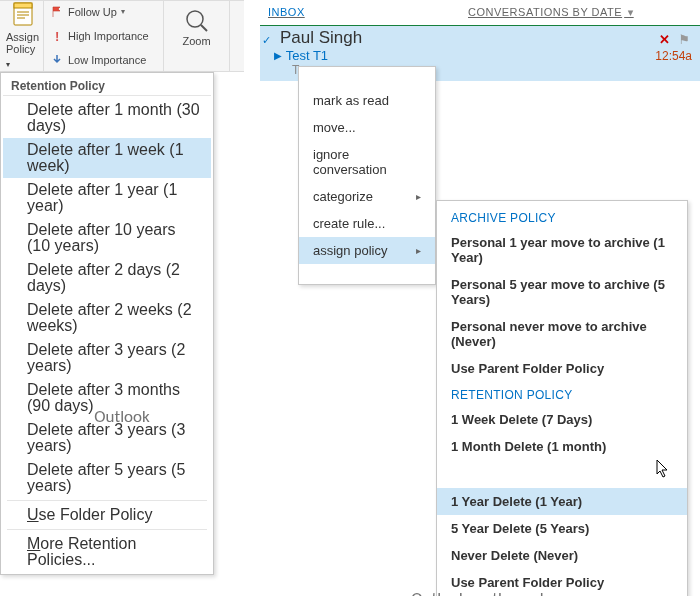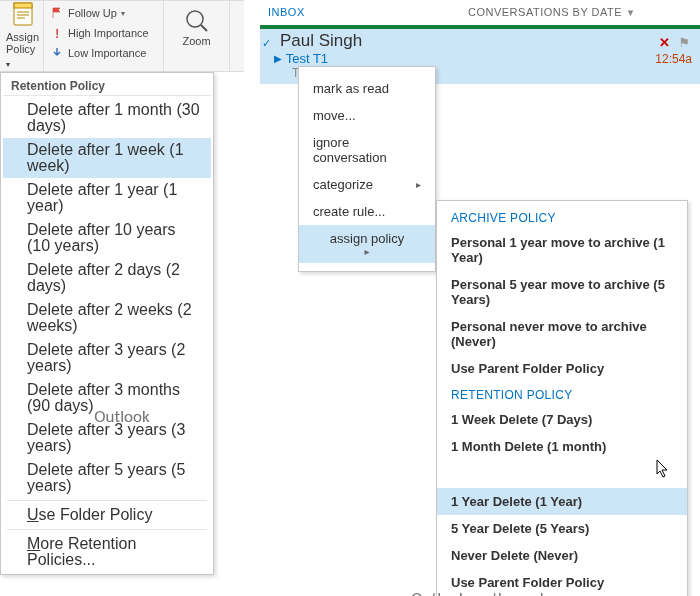--- a/index.html
+++ b/index.html
@@ -26,20 +26,21 @@
     height: 72px;
     border-top: 1px solid #ddd;
     border-bottom: 1px solid #ddd;
   }
   .ribbon-group {
     border-right: 1px solid #ddd;
     padding: 2px 4px;
     display: flex;
     flex-direction: column;
     justify-content: flex-start;
+    gap: 7px;
   }
   .assign-group { width: 44px; align-items: center; flex-direction: row; }
   .assign-btn {
     display: flex;
     flex-direction: column;
     align-items: center;
     font-size: 11px;
     line-height: 12px;
     color: #444;
     cursor: default;
@@ -101,21 +102,22 @@
   .owa-panel {
     position: absolute;
     left: 260px; top: 0;
     width: 440px;
   }
   .owa-header {
     display: flex;
     font-size: 11px;
     color: #666;
     padding: 6px 8px;
-    border-bottom: 4px solid #15803d;
+    border-bottom: 1px solid #15803d;
+    text-decoration: underline;
   }
   .owa-header-left { color:#0072c6; font-weight:400; letter-spacing:0.5px; width:200px; }
   .owa-header-right { color:#666; letter-spacing:0.5px; }
   .owa-header-right .caret { margin-left:2px; color:#888; }
 
   .msg-row {
     background: #cde6f7;
     padding: 2px 8px 4px 10px;
     position: relative;
     border-bottom: 1px solid #fff;
@@ -130,31 +132,31 @@
   .msg-flag { position:absolute; right:10px; top:6px; color:#999; font-size:13px;}
   .msg-preview { padding-left:22px; font-size:12px; color:#8a8a8a;}
 
   .ctx-menu {
     position: absolute;
     left: 38px; top: 66px;
     width: 138px;
     background: #fff;
     border: 1px solid #c7c7c7;
     box-shadow: 2px 2px 4px rgba(0,0,0,0.15);
-    padding: 8px 0;
+    padding: 20px 0;
   }
   .ctx-item {
     padding: 6px 14px;
     font-size: 13px;
     color: #333;
     display:flex;
     justify-content: space-between;
     align-items: center;
   }
-  .ctx-item.hover { background:#cde6f7;flex-direction:column; }
+  .ctx-item.hover { background:#cde6f7; }
   .ctx-arrow { color:#666; font-size:10px; }
 
   .sub-menu {
     position: absolute;
     left: 176px; top: 200px;
     width: 252px;
     background: #fff;
     border: 1px solid #c7c7c7;
     box-shadow: 2px 2px 4px rgba(0,0,0,0.15);
     padding: 4px 0;

